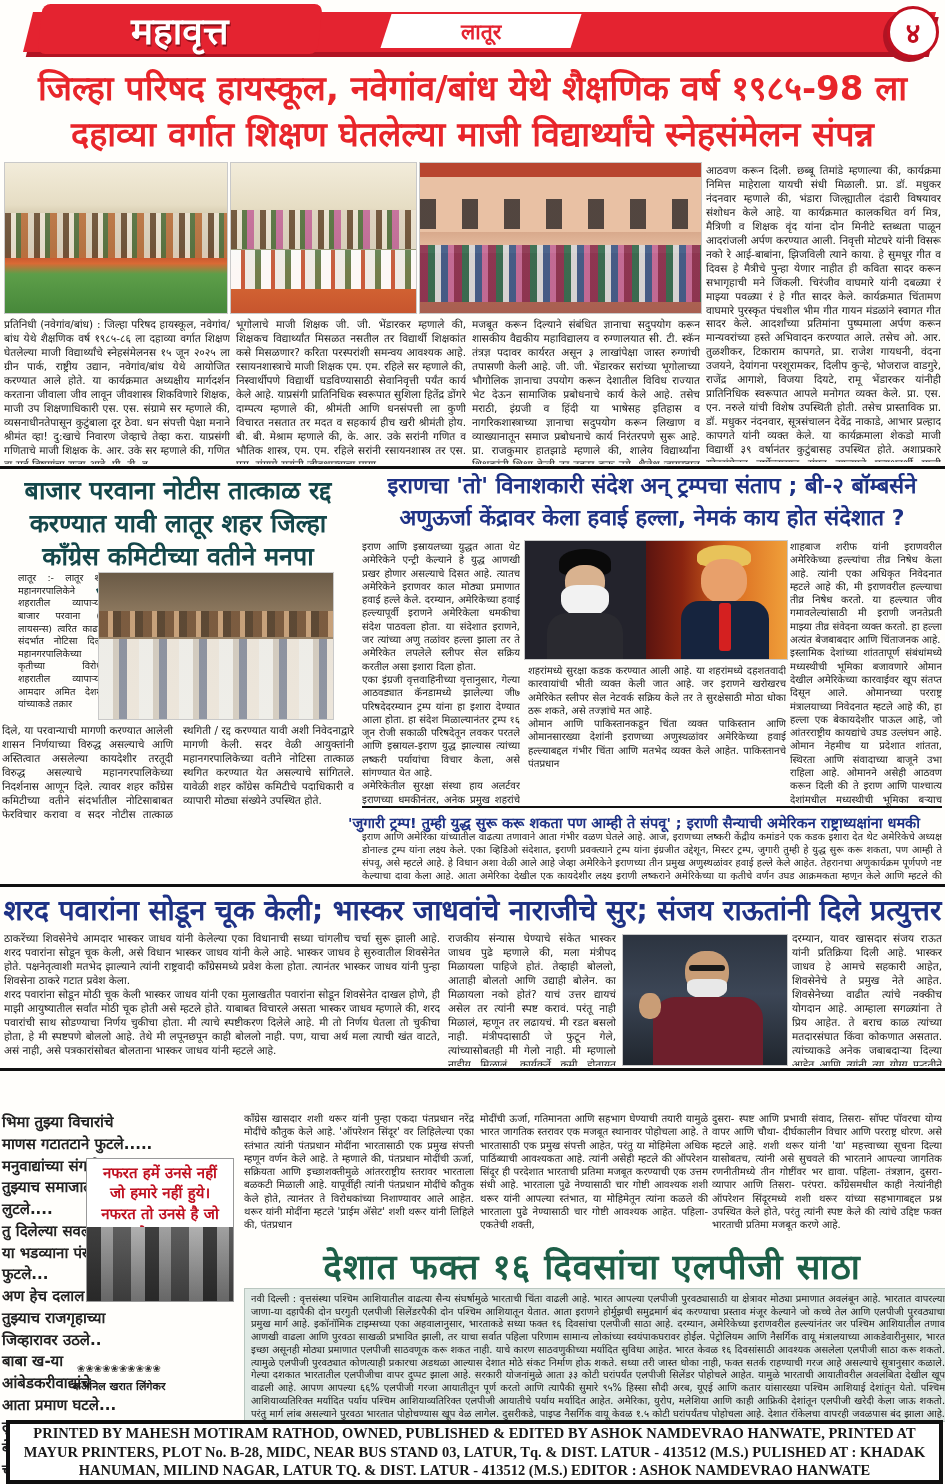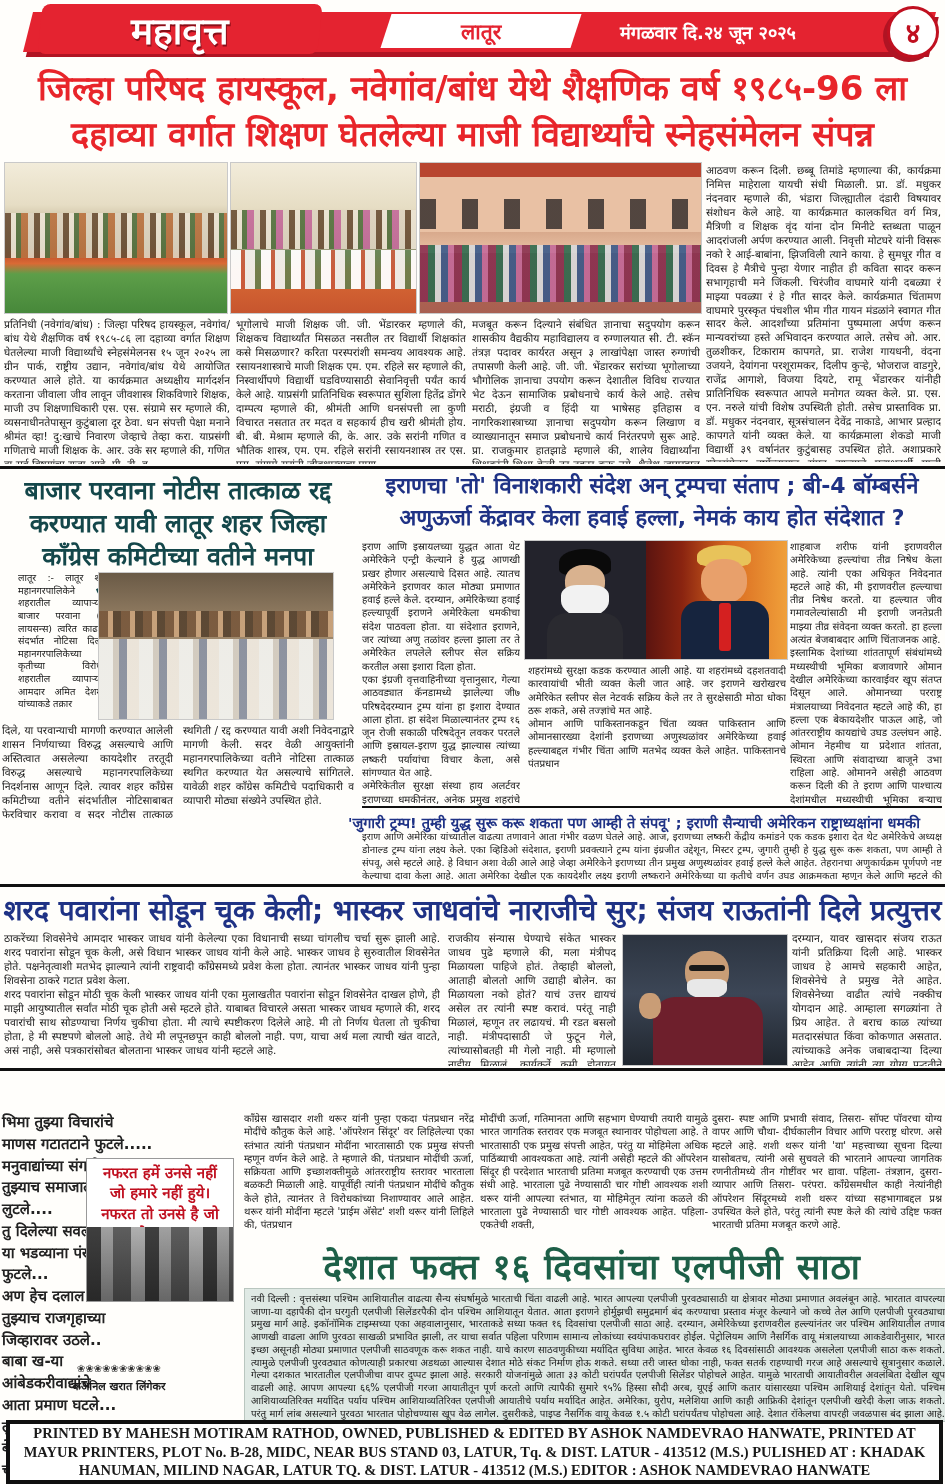--- a/index.html
+++ b/index.html
@@ -104,45 +104,44 @@
 
 <div class="page">
 
   <div class="band"></div>
   <div class="masthead-box">
     <span class="masthead-title">महावृत्त</span>
   </div>
   <div class="city-box">
     <span class="city-text">लातूर</span>
   </div>
-  <div class="date-text">मंगळवार दि.२४ जून २०२५</div>
   <div class="pageno-circle">
     <span class="pageno">४</span>
   </div>
 
-  <div class="lead-headline">जिल्हा परिषद हायस्कूल, नवेगांव/बांध येथे शैक्षणिक वर्ष १९८५-96 ला दहाव्या वर्गात शिक्षण घेतलेल्या माजी विद्यार्थ्यांचे स्नेहसंमेलन संपन्न</div>
+  <div class="lead-headline">जिल्हा परिषद हायस्कूल, नवेगांव/बांध येथे शैक्षणिक वर्ष १९८५-98 ला दहाव्या वर्गात शिक्षण घेतलेल्या माजी विद्यार्थ्यांचे स्नेहसंमेलन संपन्न</div>
 
   <div class="photo photo-tent1 abs" style="left:4px;top:162px;width:222px;height:150px;"></div>
   <div class="photo photo-tent2 abs" style="left:230px;top:162px;width:185px;height:150px;"></div>
   <div class="photo photo-school abs" style="left:419px;top:162px;width:281px;height:150px;"></div>
 
   <div class="col body-text" style="left:706px;top:164px;width:235px;height:298px;">आठवण करून दिली. छब्बू तिमांडे म्हणाल्या की, कार्यक्रमा निमित्त माहेराला यायची संधी मिळाली. प्रा. डॉ. मधुकर नंदनवार म्हणाले की, भंडारा जिल्ह्यातील दंडारी विषयावर संशोधन केले आहे. या कार्यक्रमात कालकथित वर्ग मित्र, मैत्रिणी व शिक्षक वृंद यांना दोन मिनीटे स्तब्धता पाळून आदरांजली अर्पण करण्यात आली. निवृत्ती मोटघरे यांनी विसरू नको रे आई-बाबांना, झिजविली त्याने काया. हे सुमधूर गीत व दिवस हे मैत्रीचे पुन्हा येणार नाहीत ही कविता सादर करून सभागृहाची मने जिंकली. चिरंजीव वाघमारे यांनी दबळ्या रं माझ्या पवळ्या रं हे गीत सादर केले. कार्यक्रमात चिंतामण वाघमारे पुरस्कृत पंचशील भीम गीत गायन मंडळांने स्वागत गीत सादर केले. आदर्शांच्या प्रतिमांना पुष्पमाला अर्पण करून मान्यवरांच्या हस्ते अभिवादन करण्यात आले. तसेच ओ. आर. तुळशीकर, टिकाराम कापगते, प्रा. राजेश गायधनी, वंदना उजयने, देयांगना परशूरामकर, दिलीप कुऱ्हे, भोजराज वाडगुरे, राजेंद्र आगाशे, विजया दियटे, रामू भेंडारकर यांनीही प्रातिनिधिक स्वरूपात आपले मनोगत व्यक्त केले. प्रा. एस. एन. नरुले यांची विशेष उपस्थिती होती. तसेच प्रास्ताविक प्रा. डॉ. मधुकर नंदनवार, सूत्रसंचालन देवेंद्र नाकाडे, आभार प्रल्हाद कापगते यांनी व्यक्त केले. या कार्यक्रमाला शेकडो माजी विद्यार्थी ३९ वर्षानंतर कुटुंबासह उपस्थित होते. अशाप्रकारे स्नेहसंमेलन हर्षोल्हासात संपन्न झाल्याचे प्रत्यक्षदर्शी माजी विद्यार्थी बी. बी. मेश्राम यांनी शब्दांकन केले आहे.</div>
   <div class="col body-text" style="left:4px;top:318px;width:226px;height:146px;">प्रतिनिधी (नवेगांव/बांध) : जिल्हा परिषद हायस्कूल, नवेगांव/बांध येथे शैक्षणिक वर्ष १९८५-८६ ला दहाव्या वर्गात शिक्षण घेतलेल्या माजी विद्यार्थ्यांचे स्नेहसंमेलनस १५ जून २०२५ ला ग्रीन पार्क, राष्ट्रीय उद्यान, नवेगांव/बांध येथे आयोजित करण्यात आले होते. या कार्यक्रमात अध्यक्षीय मार्गदर्शन करताना जीवाला जीव लावून जीवशास्त्र शिकविणारे शिक्षक, माजी उप शिक्षणाधिकारी एस. एस. संग्रामे सर म्हणाले की, व्यसनाधीनतेपासून कुटुंबाला दूर ठेवा. धन संपत्ती पेक्षा मनाने श्रीमंत व्हा! दु:खाचे निवारण जेव्हाचे तेव्हा करा. याप्रसंगी गणिताचे माजी शिक्षक के. आर. उके सर म्हणाले की, गणित हा सर्व विषयांचा राजा आहे. पी. टी. व</div>
   <div class="col body-text" style="left:236px;top:318px;width:230px;height:146px;">भूगोलाचे माजी शिक्षक जी. जी. भेंडारकर म्हणाले की, शिक्षकच विद्यार्थ्यांत मिसळत नसतील तर विद्यार्थी शिक्षकांत कसे मिसळणार? करिता परस्परांशी समन्वय आवश्यक आहे. रसायनशास्त्राचे माजी शिक्षक एम. एम. रहिले सर म्हणाले की, निस्वार्थीपणे विद्यार्थी घडविण्यासाठी सेवानिवृत्ती पर्यंत कार्य केले आहे. याप्रसंगी प्रातिनिधिक स्वरूपात सुशिला हितेंद्र डोंगरे दाम्पत्य म्हणाले की, श्रीमंती आणि धनसंपत्ती ला कुणी विचारत नसतात तर मदत व सहकार्य हीच खरी श्रीमंती होय. बी. बी. मेश्राम म्हणाले की, के. आर. उके सरांनी गणित व भौतिक शास्त्र, एम. एम. रहिले सरांनी रसायनशास्त्र तर एस. एस. संग्रामे सरांनी जीवशास्त्राचा पाया</div>
   <div class="col body-text" style="left:472px;top:318px;width:228px;height:146px;">मजबूत करून दिल्याने संबंधित ज्ञानाचा सदुपयोग करून शासकीय वैद्यकीय महाविद्यालय व रुग्णालयात सी. टी. स्कॅन तंत्रज्ञ पदावर कार्यरत असून ३ लाखांपेक्षा जास्त रुग्णांची तपासणी केली आहे. जी. जी. भेंडारकर सरांच्या भूगोलाच्या भौगोलिक ज्ञानाचा उपयोग करून देशातील विविध राज्यात भेट देऊन सामाजिक प्रबोधनाचे कार्य केले आहे. तसेच मराठी, इंग्रजी व हिंदी या भाषेसह इतिहास व नागरिकशास्त्राच्या ज्ञानाचा सदुपयोग करून लिखाण व व्याख्यानातून समाज प्रबोधनाचे कार्य निरंतरपणे सुरू आहे. प्रा. राजकुमार हातझाडे म्हणाले की, शालेय विद्यार्थ्यांना शिक्षकांनी शिक्षा केली तर तक्रार करू नये. शैलेश जायस्वाल यांनी 'मैं भूल गया, तू रह गयी' चौ</div>
 
   <div class="hrule" style="left:0;top:466px;width:945px;"></div>
 
   <div class="congress-headline">बाजार परवाना नोटीस तात्काळ रद्द करण्यात यावी लातूर शहर जिल्हा काँग्रेस कमिटीच्या वतीने मनपा आयुक्तांना निवेदन</div>
 
   <div class="col body-text" style="left:18px;top:572px;width:92px;height:146px;font-size:9.5px;">लातूर :- लातूर शहर महानगरपालिकेने शहरातील व्यापाऱ्यांना बाजार परवाना (ट्रेड लायसन्स) त्वरित काढण्या संदर्भात नोटिसा दिल्या. महानगरपालिकेच्या या कृतीच्या विरोधात शहरातील व्यापाऱ्यांनी आमदार अमित देशमुख यांच्याकडे तक्रार</div>
   <div class="photo photo-congress abs" style="left:98px;top:572px;width:234px;height:146px;"></div>
   <div class="col body-text" style="left:2px;top:724px;width:352px;height:156px;column-count:2;column-gap:10px;">दिले, या परवान्याची मागणी करण्यात आलेली शासन निर्णयाच्या विरुद्ध असल्याचे आणि अस्तित्वात असलेल्या कायदेशीर तरतूदी विरुद्ध असल्याचे महानगरपालिकेच्या निदर्शनास आणून दिले. त्यावर शहर काँग्रेस कमिटीच्या वतीने संदर्भातील नोटिसाबाबत फेरविचार करावा व सदर नोटीस तात्काळ स्थगिती / रद्द करण्यात यावी अशी निवेदनाद्वारे मागणी केली. सदर वेळी आयुक्तांनी महानगरपालिकेच्या वतीने नोटिसा तात्काळ स्थगित करण्यात येत असल्याचे सांगितले. यावेळी शहर काँग्रेस कमिटीचे पदाधिकारी व व्यापारी मोठ्या संख्येने उपस्थित होते.</div>
 
-  <div class="iran-headline">इराणचा 'तो' विनाशकारी संदेश अन् ट्रम्पचा संताप ; बी-4 बॉम्बर्सने अणुऊर्जा केंद्रावर केला हवाई हल्ला, नेमकं काय होत संदेशात ?</div>
+  <div class="iran-headline">इराणचा 'तो' विनाशकारी संदेश अन् ट्रम्पचा संताप ; बी-२ बॉम्बर्सने अणुऊर्जा केंद्रावर केला हवाई हल्ला, नेमकं काय होत संदेशात ?</div>
 
   <div class="col body-text" style="left:362px;top:540px;width:158px;height:266px;font-size:10px;">इराण आणि इस्रायलच्या युद्धत आता थेट अमेरिकेने एन्ट्री केल्याने हे युद्ध आणखी प्रखर होणार असल्याचे दिसत आहे. त्यातच अमेरिकेने इराणवर काल मोठ्या प्रमाणात हवाई हल्ले केले. दरम्यान, अमेरिकेच्या हवाई हल्ल्यापूर्वी इराणने अमेरिकेला धमकीचा संदेश पाठवला होता. या संदेशात इराणने, जर त्यांच्या अणु तळांवर हल्ला झाला तर ते अमेरिकेत लपलेले स्लीपर सेल सक्रिय करतील असा इशारा दिला होता.
 एका इंग्रजी वृत्तवाहिनीच्या वृत्तानुसार, गेल्या आठवड्यात कॅनडामध्ये झालेल्या जी७ परिषदेदरम्यान ट्रम्प यांना हा इशारा देण्यात आला होता. हा संदेश मिळाल्यानंतर ट्रम्प १६ जून रोजी सकाळी परिषदेतून लवकर परतले आणि इस्रायल-इराण युद्ध झाल्यास त्यांच्या लष्करी पर्यायांचा विचार केला, असे सांगण्यात येत आहे.
 अमेरिकेतील सुरक्षा संस्था हाय अलर्टवर इराणच्या धमकीनंतर, अनेक प्रमुख शहरांचे अमेरिकन प्रशासन आणि सुरक्षा संस्था हाय अलर्टवर आहेत. न्यू यॉर्क, वॉशिंग्टन डीसी, लॉस एंजेलिस आणि शिकागो सारख्या</div>
 
   <div class="photo photo-iran abs" style="left:524px;top:540px;width:262px;height:118px;">
     <span class="figure-part" style="left:18px;top:6px;width:84px;height:112px;">
       <span class="figure-part" style="left:16px;top:2px;width:52px;height:26px;background:#0a0a0a;border-radius:50% 50% 20% 20%;"></span>
       <span class="figure-part" style="left:22px;top:18px;width:40px;height:34px;background:#d9b28f;border-radius:45%;"></span>
       <span class="figure-part" style="left:18px;top:38px;width:48px;height:32px;background:#f2f2f2;border-radius:40% 40% 60% 60%;"></span>

